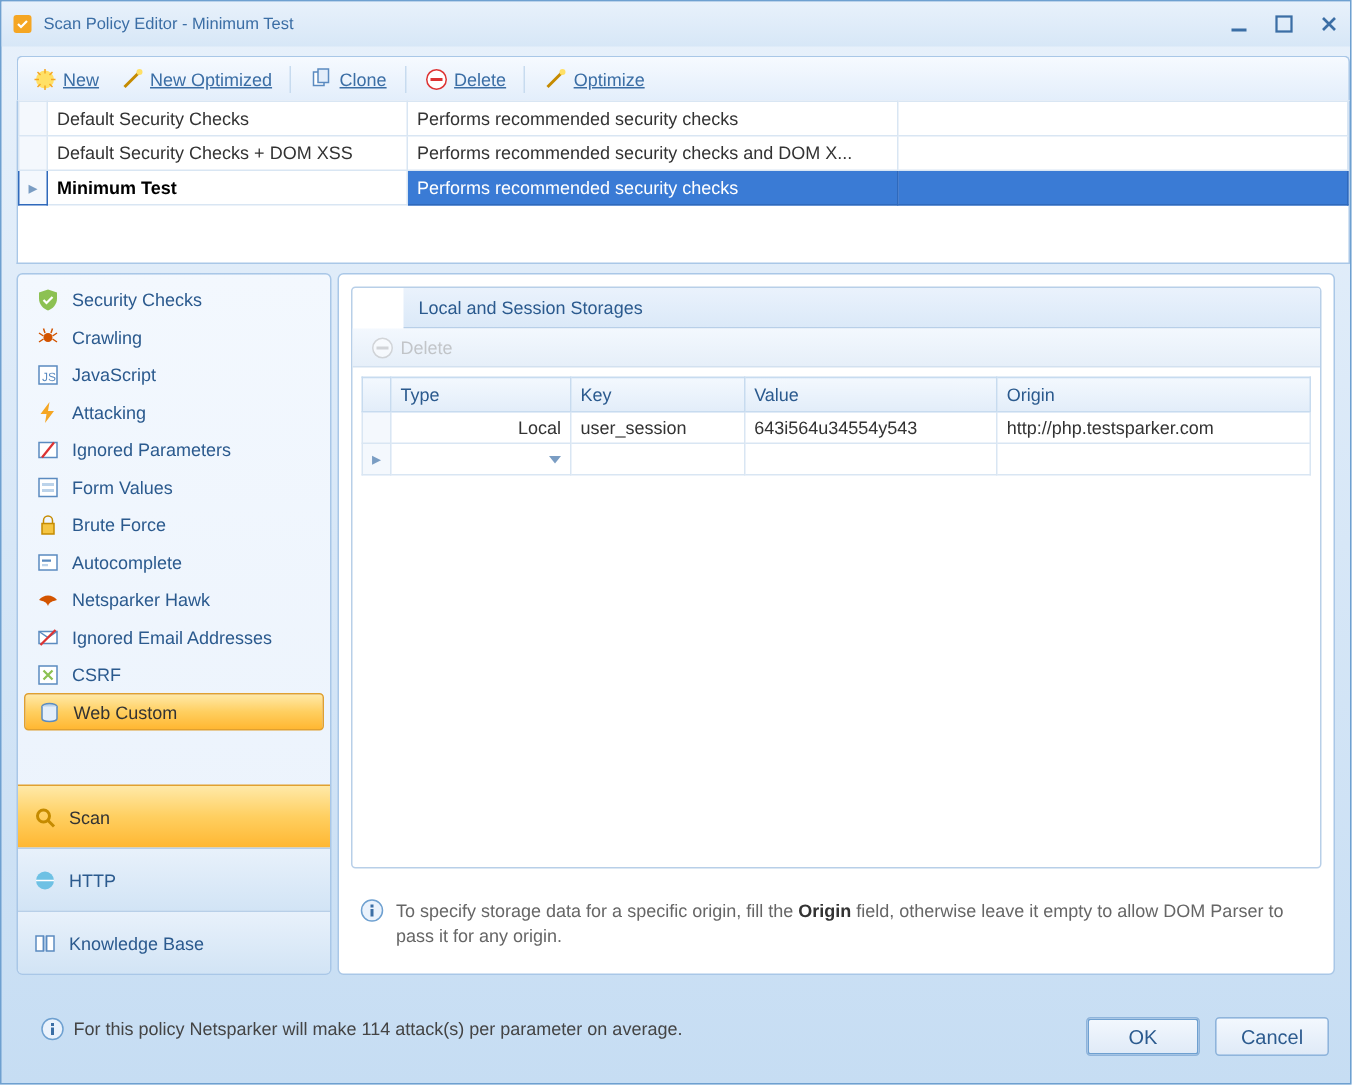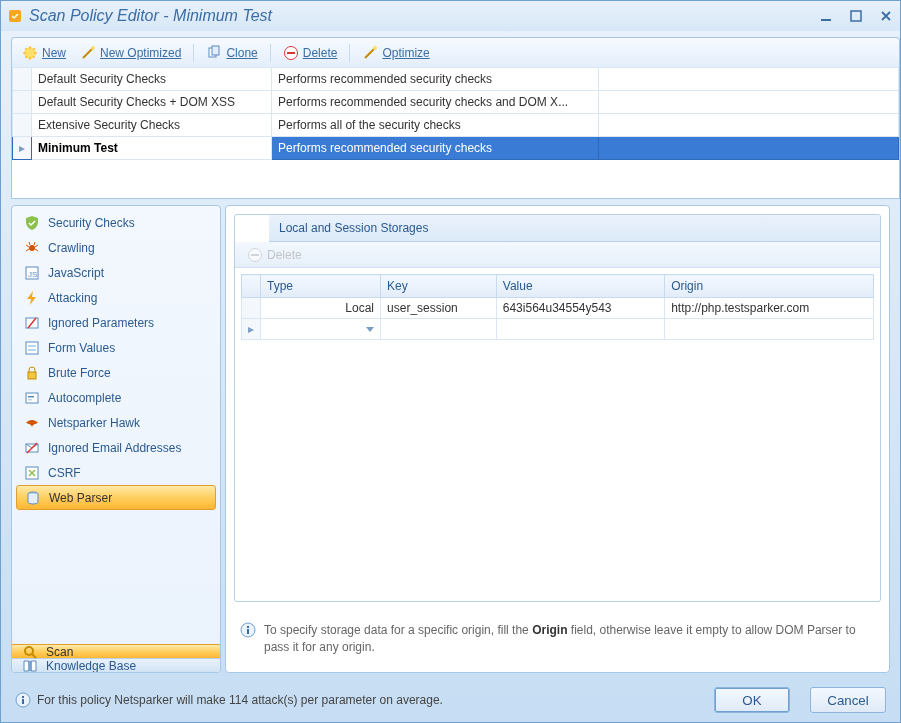--- a/index.html
+++ b/index.html
@@ -2,21 +2,21 @@
 <html><head>
 <meta charset="utf-8">
 <style>
   * { box-sizing: border-box; }
   html, body { margin: 0; padding: 0; font-family: "Segoe UI", Tahoma, sans-serif; font-size: 12px; color: #333; }
   body { width: 901px; height: 723px; background: linear-gradient(to bottom, #e8f1fb 0, #d7e7f7 50%, #c6ddf3 100%); border: 1px solid #6ea0d0; overflow: hidden; position: relative; }
 
   
   .titlebar { height: 30px; background: linear-gradient(to bottom, #e8f1fb, #d7e7f7); display: flex; align-items: center; padding: 0 6px; color: #3b6ea5; }
   .titlebar .app-icon { width: 16px; height: 16px; margin-right: 6px; }
-  .titlebar .title { flex: 1; font-size: 16px; font-style: italic; }
+  .titlebar .title { flex: 1; font-size: 11px; }
   .titlebar .win-controls { display: flex; gap: 14px; }
   .titlebar .win-btn { width: 16px; height: 16px; display: flex; align-items: center; justify-content: center; color: #3b6ea5; cursor: pointer; font-weight: bold; }
 
   
   .toolbar-wrap { margin: 6px 0 0 10px; }
   .toolbar { height: 30px; background: linear-gradient(to bottom, #f6faff, #e3eefb); border: 1px solid #a9c7e7; border-bottom: none; border-radius: 4px 4px 0 0; display: flex; align-items: center; padding: 0 6px; gap: 6px; }
   .tool-sep { width: 1px; height: 18px; background: #c7dbef; margin: 0 2px; }
   .tool-btn { display: flex; align-items: center; gap: 4px; padding: 2px 4px; cursor: pointer; }
   .tool-btn .icn { width: 16px; height: 16px; display:flex; align-items:center; justify-content:center; }
   .tool-btn a { color: #3b6ea5; text-decoration: underline; }
@@ -39,21 +39,21 @@
   .lower { display: flex; margin: 0 10px 0 10px; gap: 4px; height: 468px; }
 
   
   .sidebar { width: 210px; display: flex; flex-direction: column; border: 1px solid #a9c7e7; background: linear-gradient(to bottom,#f3f8fe,#eaf2fc); border-radius:4px; overflow:hidden;}
   .side-list { flex: 1; padding: 4px 2px; }
   .side-item { display: flex; align-items: center; gap: 8px; height: 25px; padding: 0 8px; color: #2b5a8e; cursor: pointer; border-radius:3px; margin:0 2px;}
   .side-item.selected { background: linear-gradient(to bottom,#ffe9a8,#ffcf60,#ffb732); border:1px solid #e0a030; color:#333;}
   .side-item .icn { width: 16px; height: 16px; flex-shrink:0; }
 
   .side-groups { }
-  .side-group { height: 14px; display:flex; align-items:center; gap:8px; padding:0 10px; border-top:1px solid #b8cfe8; background: linear-gradient(to bottom,#e8f1fb,#d2e4f5); color:#2b5a8e; cursor:pointer;}
+  .side-group { height: 42px; display:flex; align-items:center; gap:8px; padding:0 10px; border-top:1px solid #b8cfe8; background: linear-gradient(to bottom,#e8f1fb,#d2e4f5); color:#2b5a8e; cursor:pointer;}
   .side-group.active { background: linear-gradient(to bottom,#ffe9a8,#ffcf60,#ffb732); color:#333; border-top:1px solid #e0a030;}
   .side-group .icn { width:16px; height:16px; }
 
   
   .rightpanel { flex: 1; border: 1px solid #a9c7e7; background: #fff; border-radius:4px; display:flex; flex-direction:column; }
   .panel-inner { margin:8px; border:1px solid #b8cfe8; border-radius:3px; flex:1; display:flex; flex-direction:column; overflow:hidden;}
   .panel-title { background: linear-gradient(to bottom,#eaf2fc,#dbe9f8); padding:6px 10px; color:#2b5a8e; border-bottom:1px solid #b8cfe8;margin-left:34px;}
   .panel-toolbar { height:26px; background: linear-gradient(to bottom,#f3f8fe,#e6eff9); border-bottom:1px solid #d3e1f0; display:flex; align-items:center; padding:0 8px; gap:6px;}
   .panel-toolbar .tool-btn { color:#a0a0a0; }
   .panel-toolbar .tool-btn.disabled { opacity:.55; cursor:default;}
@@ -65,21 +65,21 @@
   .storage-grid th.ind { width:16px; }
   .storage-grid td.type { text-align:right; width:120px;}
   .storage-grid .dd { display:flex; justify-content:flex-end; align-items:center;}
   .dd-arrow { width:0;height:0;border-left:4px solid transparent;border-right:4px solid transparent;border-top:5px solid #7a9dc3;}
 
   .hint { padding: 12px 14px 16px 14px; display:flex; gap:8px; color:#666; line-height:1.4;}
   .hint strong { color:#333;}
   .info-icn { width:16px;height:16px; flex-shrink:0;}
 
   
-  .footer { position:absolute; left:0; right:0; bottom:0; height:44px; display:flex; align-items:center; padding:0 14px; gap:20px; }
+  .footer { position:absolute; left:12px; right:0; bottom:0; height:44px; display:flex; align-items:flex-start; padding:0 14px; gap:10px; }
   .footer .status { flex:1; display:flex; align-items:center; gap:6px; color:#444;}
   .footer .btn { min-width:76px; height:26px; border:1px solid #8fb4db; background:linear-gradient(to bottom,#f3f8fe,#dfeaf7); border-radius:3px; color:#2b5a8e; cursor:pointer;}
   .footer .btn.focus { box-shadow: inset 0 0 0 1px #6ea0d0; }
 
   svg { display:block; }
 </style>
 </head>
 <body>
 
 <div class="titlebar">
@@ -171,26 +171,20 @@
             <td class="name">Default Security Checks</td>
             <td>Performs recommended security checks</td>
             <td class="third"></td>
           </tr>
           <tr>
             <td class="row-ind"></td>
             <td class="name">Default Security Checks + DOM XSS</td>
             <td>Performs recommended security checks and DOM X...</td>
             <td class="third"></td>
           </tr>
-          <tr>
-            <td class="row-ind"></td>
-            <td class="name">Extensive Security Checks</td>
-            <td>Performs all of the security checks</td>
-            <td class="third"></td>
-          </tr>
           <tr class="selected">
             <td class="row-ind"><span>▸</span></td>
             <td class="name">Minimum Test</td>
             <td>Performs recommended security checks</td>
             <td class="third"></td>
           </tr>
         </tbody>
     </table>
     <div class="spacer"></div>
   </div>
@@ -304,32 +298,41 @@
           </span>
           <span>CSRF</span>
         </div>
         <div class="side-item selected">
           <span class="icn">
             <svg viewBox="0 0 16 16">
               <ellipse cx="8" cy="4" rx="5" ry="2" fill="#bcd3ea" stroke="#5b8bc0"></ellipse>
               <path d="M3 4v8c0 1.1 2.2 2 5 2s5-.9 5-2V4" fill="#e3eefb" stroke="#5b8bc0"></path>
             </svg>
           </span>
-          <span>Web Parser</span>
+          <span>Web Custom</span>
         </div>
       </div>
     <div class="side-groups" id="side-groups">
         <div class="side-group active">
           <span class="icn">
             <svg viewBox="0 0 16 16">
               <circle cx="7" cy="7" r="4" fill="none" stroke="#c58b00" stroke-width="2"></circle>
               <path d="M10 10l4 4" stroke="#c58b00" stroke-width="2"></path>
             </svg>
           </span>
           <span>Scan</span>
+        </div>
+        <div class="side-group">
+          <span class="icn">
+            <svg viewBox="0 0 16 16">
+              <circle cx="8" cy="8" r="6" fill="#6ec1e4"></circle>
+              <path d="M2 8h12" stroke="#fff"></path>
+            </svg>
+          </span>
+          <span>HTTP</span>
         </div>
         <div class="side-group">
           <span class="icn">
             <svg viewBox="0 0 16 16">
               <path d="M2 3h5v10H2zM9 3h5v10H9z" fill="#fff" stroke="#5b8bc0"></path>
               <path d="M7 3v10M9 3v10" stroke="#5b8bc0"></path>
             </svg>
           </span>
           <span>Knowledge Base</span>
         </div>

